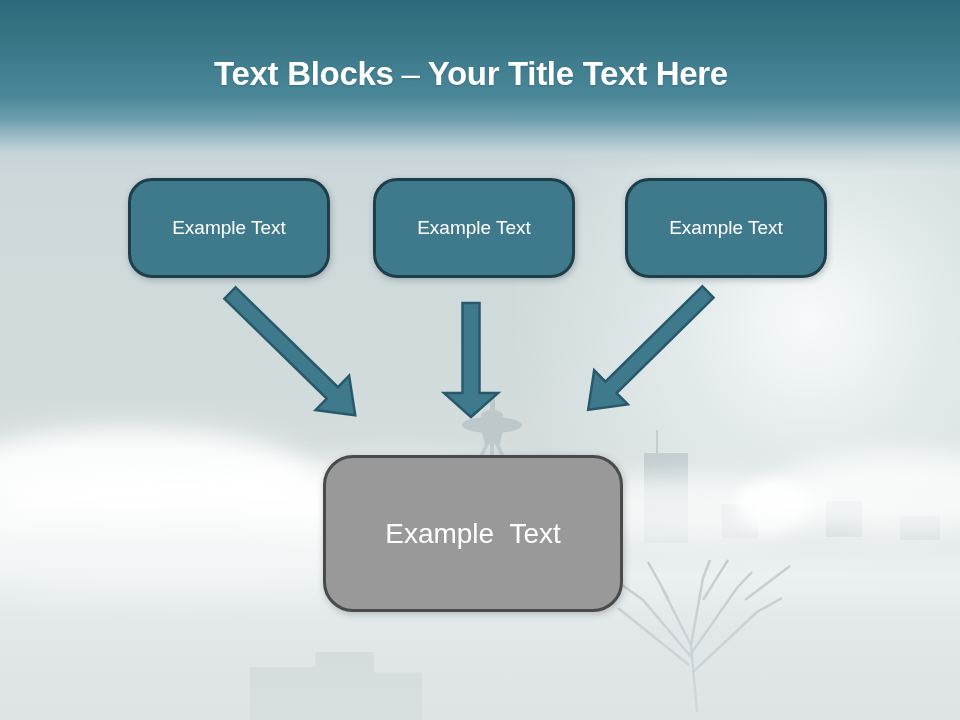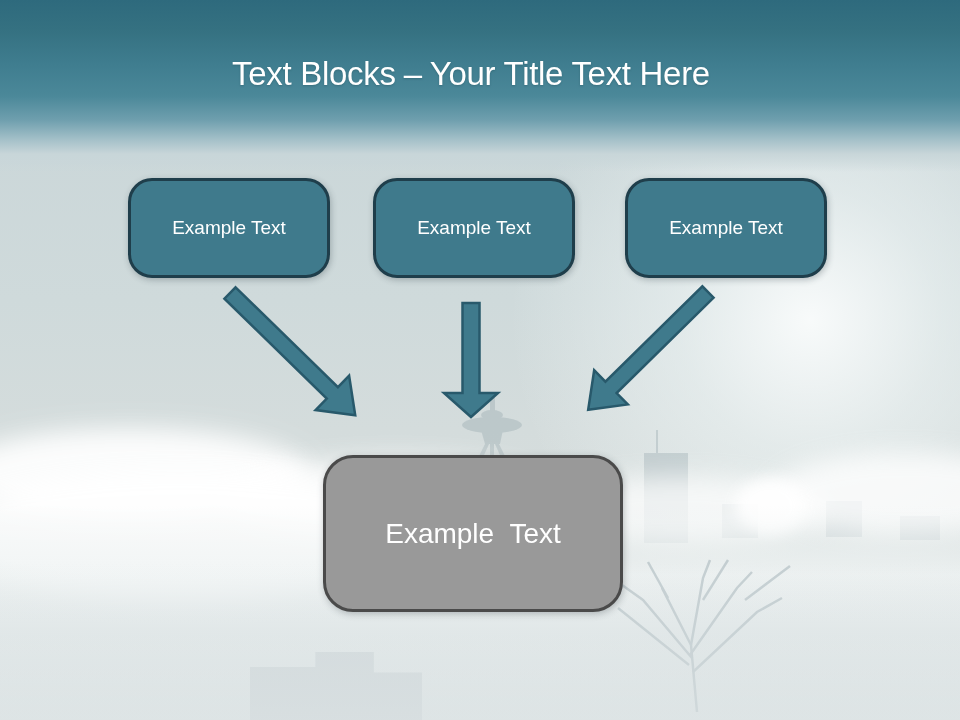--- a/index.html
+++ b/index.html
@@ -51,23 +51,23 @@
       #2e6a7d 0px, #357181 30px, #3f7d8f 64px, #4b8899 96px,
       #6f9fae 120px, #a5c1c9 140px, #c8d6d9 154px, rgba(203,215,218,0) 172px);
   }
   
   .title{
     position:absolute; left:471px; top:56px; transform:translateX(-50%);
     white-space:nowrap; color:var(--title-text,#fff);
     font-size:33px; letter-spacing:-0.3px; line-height:36px;
     text-shadow:0 1px 2px rgba(20,50,60,0.25);
   }
-  .title .bold{ font-weight:400; }
+  .title .bold{ font-weight:700; }
   .title .sep{ font-weight:400; margin:0 8px; }
-  .title .rest{ font-weight:400; }
+  .title .rest{ font-weight:700; }
 
   .tbox{
     position:absolute; top:178px; width:202px; height:100px;
     background:var(--accent-teal,#3f7a8c);
     border:3px solid var(--accent-teal-border,#1f3e4b);
     border-radius:24px; box-sizing:border-box;
     display:flex; align-items:center; justify-content:center;
     box-shadow:1px 2px 6px rgba(40,55,62,0.3);
   }
   .tbox .lbl{ color:#fff; font-size:19px; }

